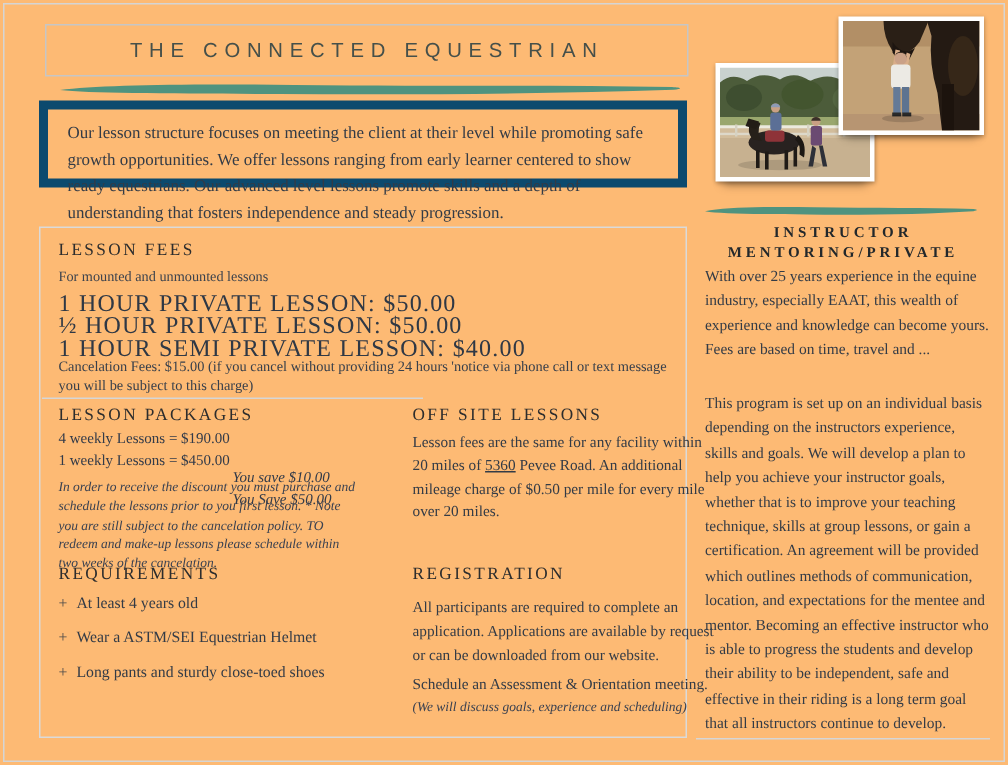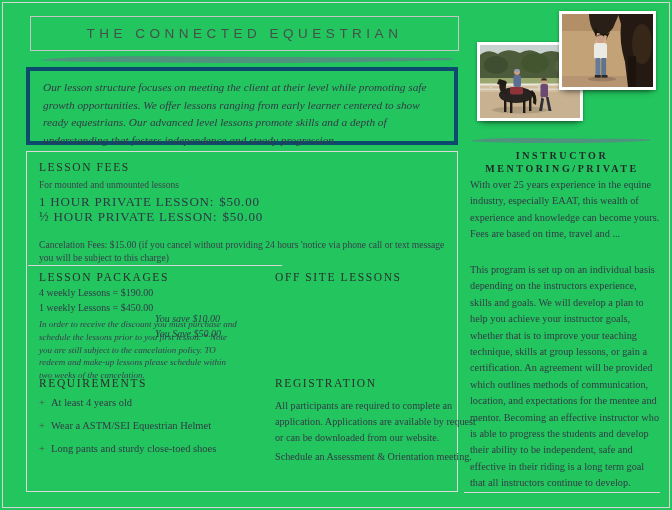--- a/index.html
+++ b/index.html
@@ -1,50 +1,50 @@
 <!DOCTYPE html>
 <html><head>
 <meta charset="utf-8">
 <style>
   html,body{margin:0;padding:0;background:#ffffff;}
   #page{
-    position:relative;width:672px;height:510px;background:#22c55e;
+    position:relative;width:672px;height:510px;background:#fdba74;
     font-family:"Liberation Serif","DejaVu Serif",serif;color:#363d48;overflow:hidden;
   }
   .page-border{position:absolute;inset:2px;border:1px solid #d5d5d5;pointer-events:none;}
 
   
   .title-box{
     position:absolute;left:30px;top:16px;width:427px;height:33px;
     border:1px solid #c6c6c6;display:flex;align-items:center;justify-content:center;
   }
   .title-text{
     font-family:"Liberation Sans","DejaVu Sans",sans-serif;
     font-size:13.5px;letter-spacing:4.5px;color:#46504a;white-space:nowrap;
   }
   .brush{position:absolute;}
   .brush svg{display:block;width:100%;height:100%;}
 
   
   .intro-box{
-    position:absolute;left:26px;top:67px;width:432px;height:78px;
-    border:4px solid #0c4a6e;box-sizing:border-box;font-style:italic;
+    position:absolute;left:26px;top:67px;width:432px;height:58px;
+    border:6px solid #0c4a6e;box-sizing:border-box;
   }
   .intro-text{margin:8px 13px 0 13px;font-size:11.3px;line-height:17.5px;color:#333b46;}
 
   
   .left-box{
     position:absolute;left:26px;top:151px;width:432px;height:341px;
     border:1px solid #dadada;box-sizing:border-box;padding-left:18px;
   }
   .sec-heading{
     position:absolute;font-size:11.5px;letter-spacing:1.6px;color:#2d2d2d;white-space:nowrap;
   }
   .small-note{font-size:9.5px;color:#3d434d;}
-  .fee-line{position:absolute;left:12px;font-size:13px;letter-spacing:.8px;color:#2f3845;white-space:nowrap;}
+  .fee-line{position:absolute;left:12px;font-size:16px;letter-spacing:.8px;color:#2f3845;white-space:nowrap;}
   .fee-line .price{margin-left:5px;}
   .cancel-note{position:absolute;left:12px;top:87px;width:406px;font-size:9.6px;line-height:12.5px;color:#39404b;}
   .rule{position:absolute;height:1px;background:#d6d6d6;}
   .pkg-row{position:absolute;left:12px;font-size:10px;color:#333b49;white-space:nowrap;}
   .pkg-save{position:absolute;left:116px;font-style:italic;margin-top:26px;}
   .pkg-note{position:absolute;left:12px;top:166px;width:202px;font-size:9px;line-height:12.8px;font-style:italic;color:#3a4150;}
   .req-item{position:absolute;left:12px;font-size:10.5px;color:#333b46;white-space:nowrap;}
   .req-item .bullet{display:inline-block;width:12px;color:#4a4a4a;}
   .col2{left:248px;}
   .body-para{position:absolute;font-size:10.2px;line-height:15.3px;color:#333b46;}
@@ -83,20 +83,23 @@
 
     <div class="sec-heading" style="left:12px;top:9px;">LESSON FEES</div>
     <div class="small-note" style="position:absolute;left:12px;top:28px;">For mounted and unmounted lessons</div>
 
     <div class="fee-line" style="top:42px;">
       <span>1 HOUR PRIVATE LESSON:</span><span class="price">$50.00</span>
     </div>
     <div class="fee-line" style="top:57px;">
       <span>½ HOUR PRIVATE LESSON:</span><span class="price">$50.00</span>
     </div>
+    <div class="fee-line" style="top:72px;">
+      <span>1 HOUR SEMI PRIVATE LESSON:</span><span class="price">$40.00</span>
+    </div>
 
     <div class="cancel-note">Cancelation Fees: $15.00 (if you cancel without providing 24 hours 'notice via phone call or text message you will be subject to this charge)</div>
     <div class="rule" style="left:1px;top:113px;width:254px;"></div>
 
     <div class="sec-heading" style="left:12px;top:119px;">LESSON PACKAGES</div>
     <div class="pkg-row" style="top:135px;">
       <span>4 weekly Lessons = $190.00</span>
       <span class="pkg-save">You save $10.00</span>
     </div>
     <div class="pkg-row" style="top:150px;">
@@ -110,24 +113,28 @@
       <span class="bullet">+</span><span>At least 4 years old</span>
     </div>
     <div class="req-item" style="top:268px;">
       <span class="bullet">+</span><span>Wear a ASTM/SEI Equestrian Helmet</span>
     </div>
     <div class="req-item" style="top:291px;">
       <span class="bullet">+</span><span>Long pants and sturdy close-toed shoes</span>
     </div>
 
     <div class="sec-heading col2" style="top:119px;">OFF SITE LESSONS</div>
+    <div class="body-para col2" style="top:136px;width:198px;">
+      <span>Lesson fees are the same for any facility within 20 miles of </span><span class="underlined">5360</span><span> Pevee Road.  An additional mileage charge of $0.50 per mile for every mile over 20 miles.</span>
+    </div>
 
     <div class="sec-heading col2" style="top:225px;">REGISTRATION</div>
     <div class="body-para col2" style="top:246px;width:206px;line-height:16.2px;">All participants are required to complete an application.  Applications are available by request or can be downloaded from our website.</div>
     <div class="body-para col2" style="top:297px;width:210px;">Schedule an Assessment &amp; Orientation meeting.</div>
+    <div class="body-para reg-note col2" style="top:312px;width:210px;">(We will discuss goals, experience and scheduling)</div>
   </div>
 
   <div class="photo" style="left:477px;top:42px;z-index:1;">
     <svg width="100" height="73" viewBox="0 0 100 73">
       <rect width="100" height="73" fill="#c9d2cf"></rect>
       <path d="M0,10 Q8,3 18,9 Q28,2 40,8 Q50,2 60,9 Q72,3 82,9 Q92,4 100,8 L100,35 L0,35 Z" fill="#4c5c3a"></path>
       <ellipse cx="16" cy="20" rx="12" ry="9" fill="#3e4e30"></ellipse>
       <ellipse cx="55" cy="18" rx="14" ry="10" fill="#43552f"></ellipse>
       <ellipse cx="86" cy="21" rx="11" ry="9" fill="#556743"></ellipse>
       <rect y="33" width="100" height="6" fill="#9aa76e"></rect>

